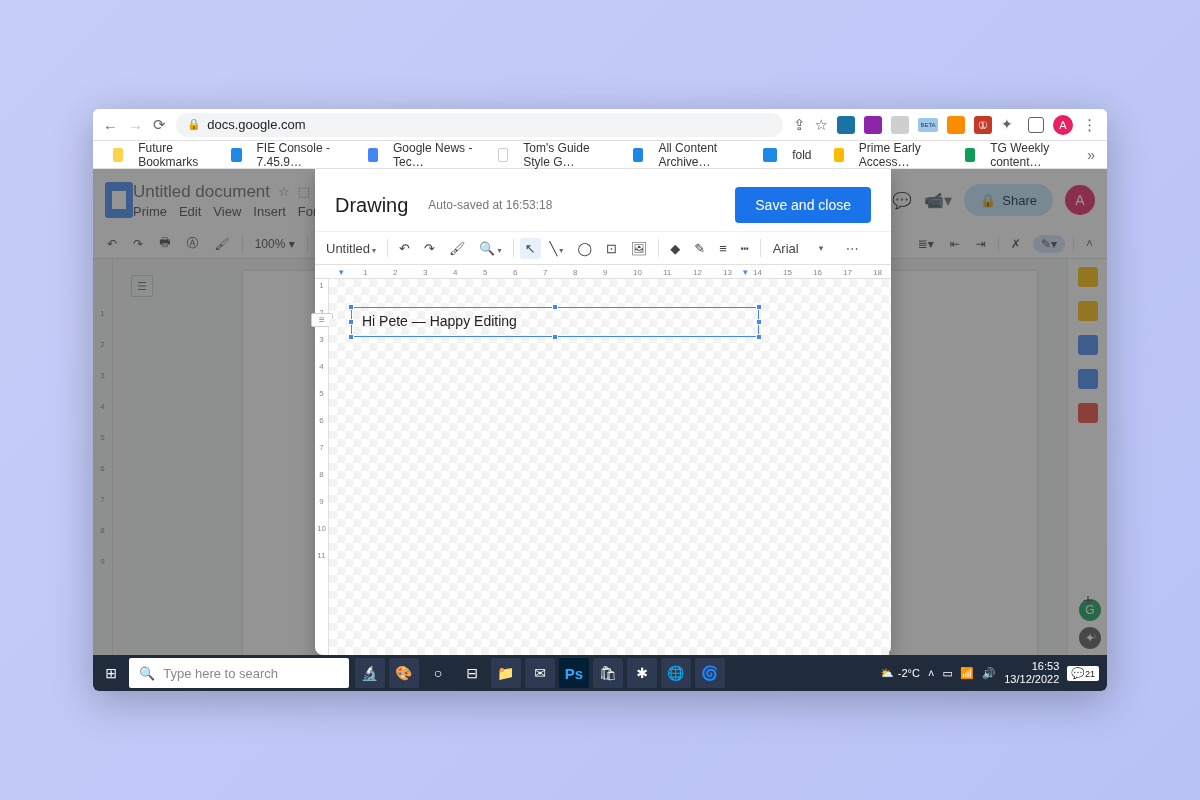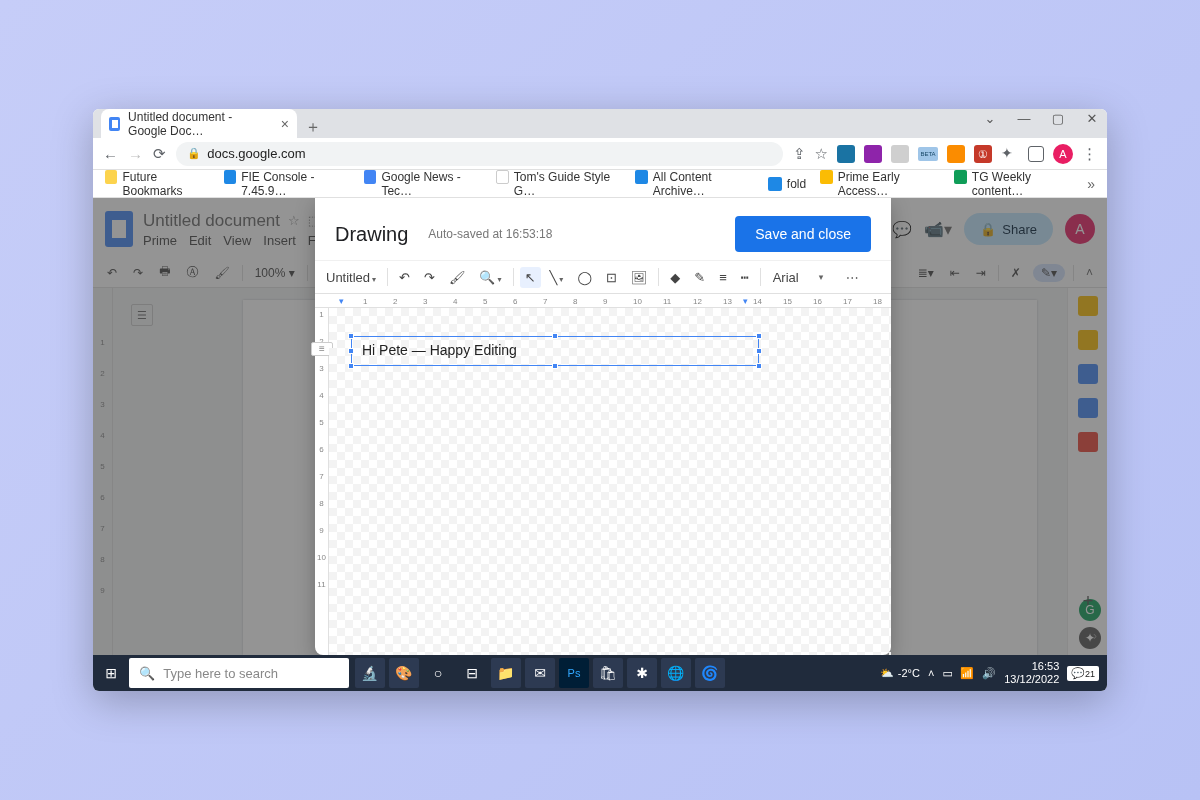--- a/index.html
+++ b/index.html
@@ -66,33 +66,33 @@
 .ext.puzzle { background: none; color:#5f6368; font-size:14px; }
 .ext.box { background:#fff; border:1.5px solid #5f6368; width:16px; height:16px;}
 .avatar-sm { width:20px;height:20px;border-radius:50%;background:#e91e63;color:#fff;font-size:11px;display:flex;align-items:center;justify-content:center; }
 .menu3 { color:#5f6368; font-size:15px; }
 
 .bookmarks {
   height: 28px; background: #fff; border-bottom: 1px solid #e0e0e0;
   display: flex; align-items: center; padding: 0 12px; gap: 14px;
   font-size: 12px; color: #333;
 }
-.bm { display: flex; align-items: flex-start; gap: 5px; cursor:pointer; }
+.bm { display: flex; align-items: center; gap: 15px; cursor:pointer;margin-left:8px; }
 .bm .ico { width:14px; height:14px; border-radius:2px; display:inline-block; }
 .bm-more { margin-left:auto; font-size:14px; color:#666; cursor:pointer; }
 
 
 .docs {
   flex: 1; position: relative; overflow: hidden;
 }
 .dim {
   position: absolute; inset: 0; background: rgba(60,60,60,.55); z-index: 2;
 }
 .docs-header {
-  height: 60px; padding: 2px 12px 0; display: flex; align-items: center; gap: 10px;
+  height: 60px; padding: 2px 12px 0; display: flex; align-items: center; gap: 0;
   background:#fff; position:relative;
 }
 .docs-logo { width:28px;height:36px;background:#4285f4;border-radius:3px;display:flex;align-items:center;justify-content:center;}
 .docs-logo::after{content:"";width:14px;height:18px;background:#fff;}
 .docs-title-area { display:flex; flex-direction:column; }
 .docs-title { font-size:17px; color:#666; display:flex; align-items:center; gap:8px;}
 .docs-title .star { color:#888; font-size:13px; }
 .docs-menus { display:flex; gap:12px; font-size:13px; color:#444; margin-top:2px;}
 .docs-right { margin-left:auto; display:flex; align-items:center; gap:12px;}
 .share-btn { background:#c2e7ff; border-radius:18px; height:32px; padding:0 16px; display:flex; align-items:center; gap:6px; font-size:13px; color:#001d35; font-weight:500;}
@@ -197,34 +197,20 @@
 .task-grow { flex:1; }
 .sys-tray { display:flex; align-items:center; gap:8px; padding-right:8px; font-size:11px; }
 .clock { text-align:right; line-height:13px; }
 .temp { display:flex; align-items:center; gap:4px; }
 </style>
 </head>
 <body>
 
 <div class="window">
 
-  <div class="titlebar">
-    <div class="tab">
-      <span class="favicon"></span>
-      <span>Untitled document - Google Doc…</span>
-      <span class="close">×</span>
-    </div>
-    <span class="newtab">＋</span>
-    <div class="wincontrols">
-      <span>⌄</span>
-      <span>—</span>
-      <span>▢</span>
-      <span>✕</span>
-    </div>
-  </div>
 
   <div class="urlbar">
     <span class="navbtn">←</span>
     <span class="navbtn disabled">→</span>
     <span class="navbtn">⟳</span>
     <div class="url">
       <span class="lock">🔒</span>
       <span class="dark">docs.google.com</span>
     </div>
     <div class="exticons">
@@ -465,21 +451,21 @@
       <span>🔍</span>
       <span>Type here to search</span>
     </div>
     <div class="task-icons">
       <span class="tico" style="background:#2d3a52">🔬</span>
       <span class="tico" style="background:#2d3a52">🎨</span>
       <span class="tico">○</span>
       <span class="tico">⊟</span>
       <span class="tico" style="background:#2d3a52">📁</span>
       <span class="tico" style="background:#2d3a52">✉</span>
-      <span class="tico" style="background:#001e36;color:#31a8ff;font-size:11px;font-weight:normal">Ps</span>
+      <span class="tico" style="background:#001e36;color:#31a8ff;font-size:15px;font-weight:bold">Ps</span>
       <span class="tico" style="background:#2d3a52">🛍</span>
       <span class="tico" style="background:#2d3a52">✱</span>
       <span class="tico" style="background:#2d3a52">🌐</span>
       <span class="tico" style="background:#2d3a52">🌀</span>
     </div>
     <span class="task-grow"></span>
     <div class="sys-tray">
       <span class="temp">
         <span>⛅</span>
         <span>-2°C</span>

